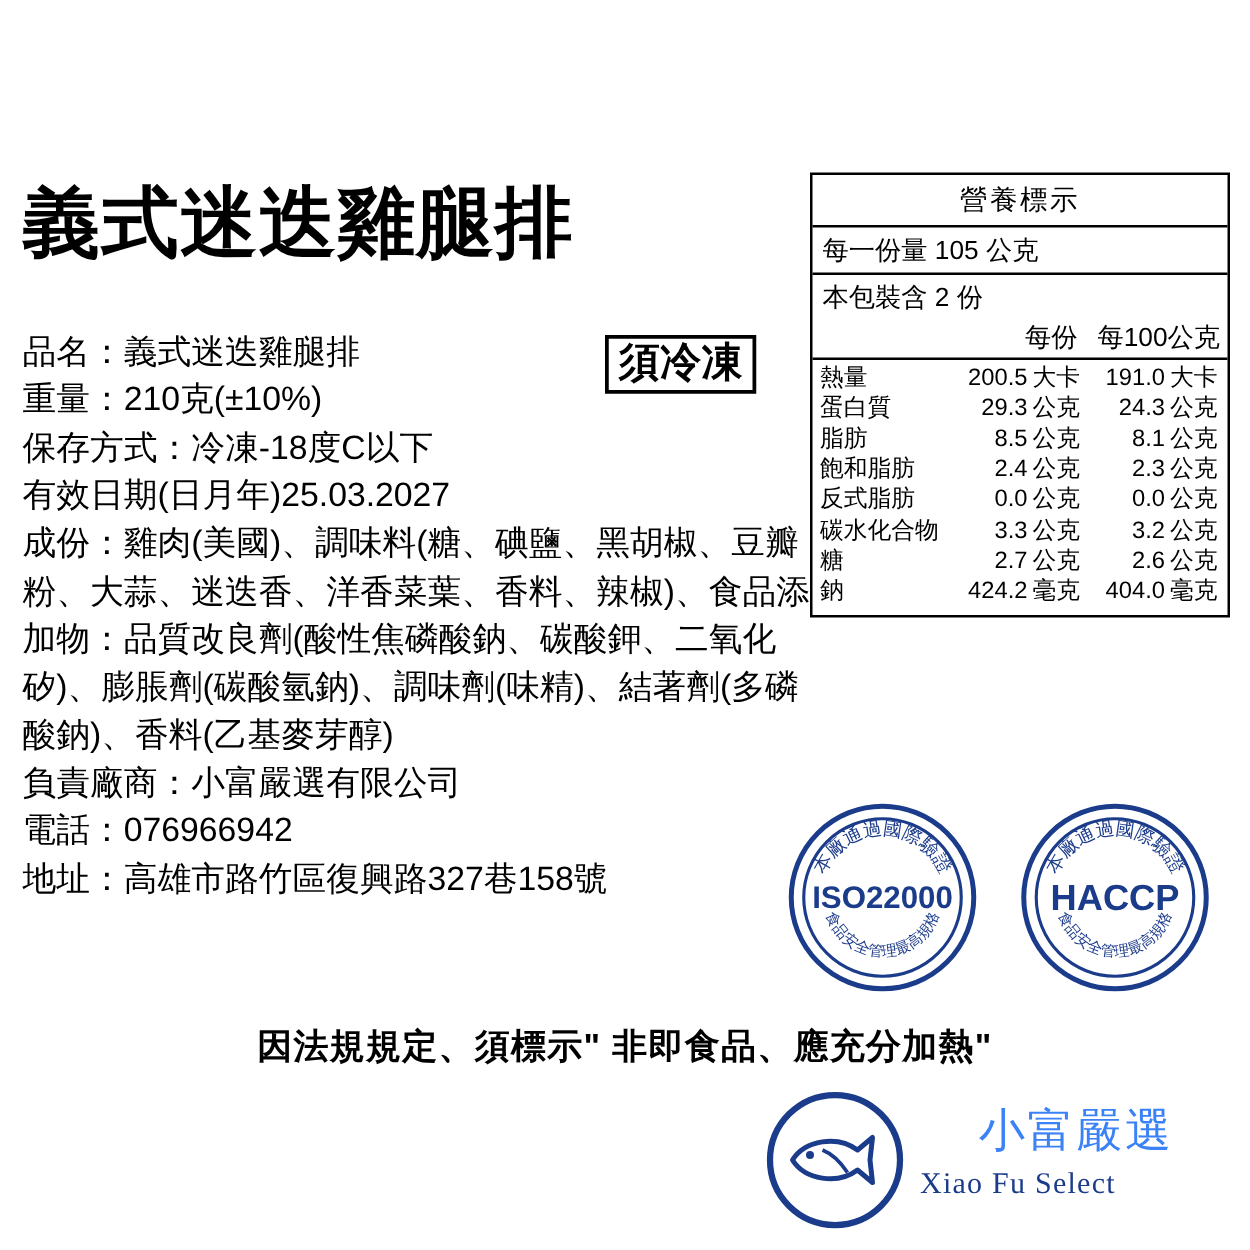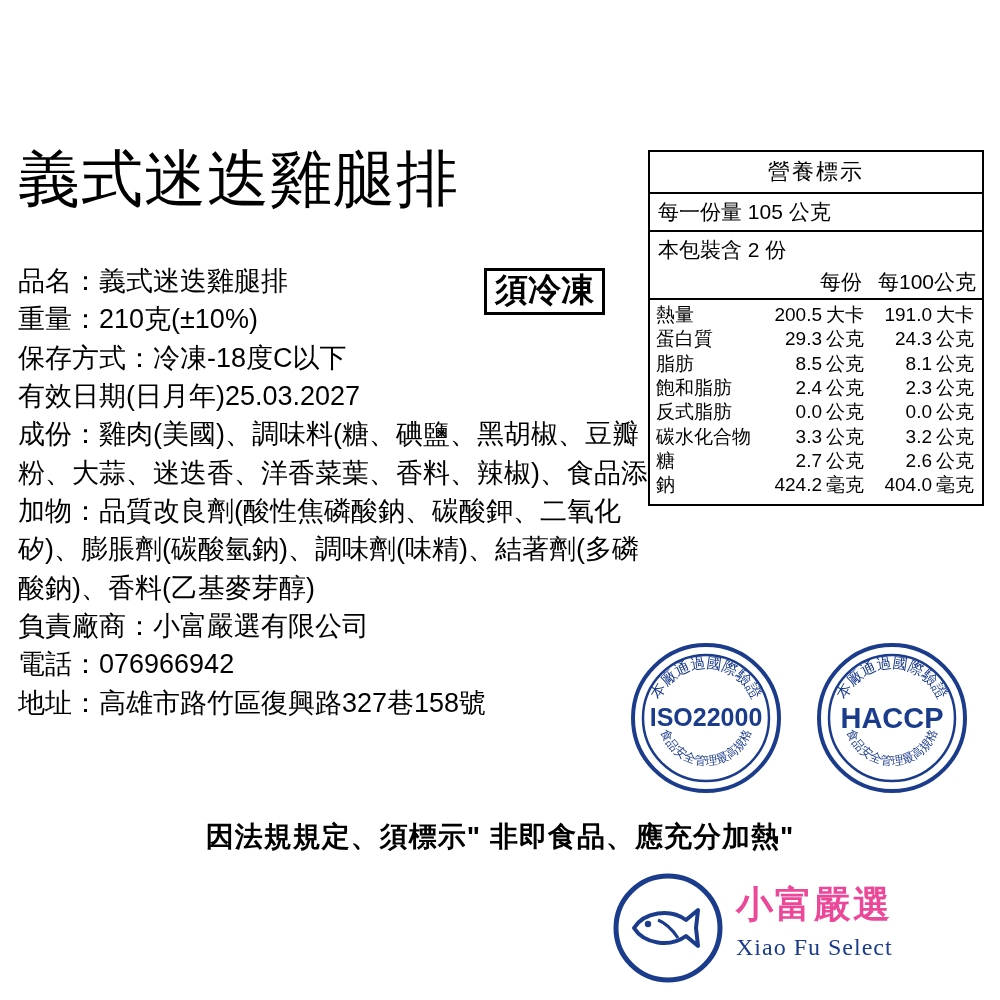--- a/index.html
+++ b/index.html
@@ -26,21 +26,21 @@
   
   .product-title {
     position: absolute;
     left: 18px;
     top: 145->0;
   }
   .product-title {
     left: 18px;
     top: 148px;
     font-size: 62px;
-    font-weight: normal;
+    font-weight: bold;
     letter-spacing: 1px;
     line-height: 1;
     white-space: nowrap;
   }
 
   
   .frozen-badge {
     position: absolute;
     left: 484px;
     top: 268px;
@@ -66,21 +66,21 @@
     word-break: break-all;
   }
   .info-line.wrap {
     white-space: normal;
   }
 
   
   .nutrition {
     position: absolute;
     left: 648px;
-    top: 150px;
+    top: 138px;
     width: 336px;
     border: 2px solid #000;
     box-sizing: border-box;
     font-size: 19px;
     background: #fff;
   }
   .nutrition .nt-title {
     text-align: center;
     font-size: 22px;
     padding: 5px 0 5px 0;
@@ -177,24 +177,25 @@
     height: 112px;
   }
   .brand-text {
     position: absolute;
     left: 124px;
     top: 8px;
     width: 250px;
   }
   .brand-cn {
     font-size: 37px;
-    font-weight: bold;
-    color: #ec4899;
+    font-weight: normal;
+    color: #3b82f6;
     letter-spacing: 2px;
     white-space: nowrap;
+    text-align: center;
   }
   .brand-en {
     margin-top: 4px;
     font-size: 24px;
     color: #1b3b8b;
     letter-spacing: 1px;
     white-space: nowrap;
     font-family: "Liberation Serif", serif;
   }
 </style>

